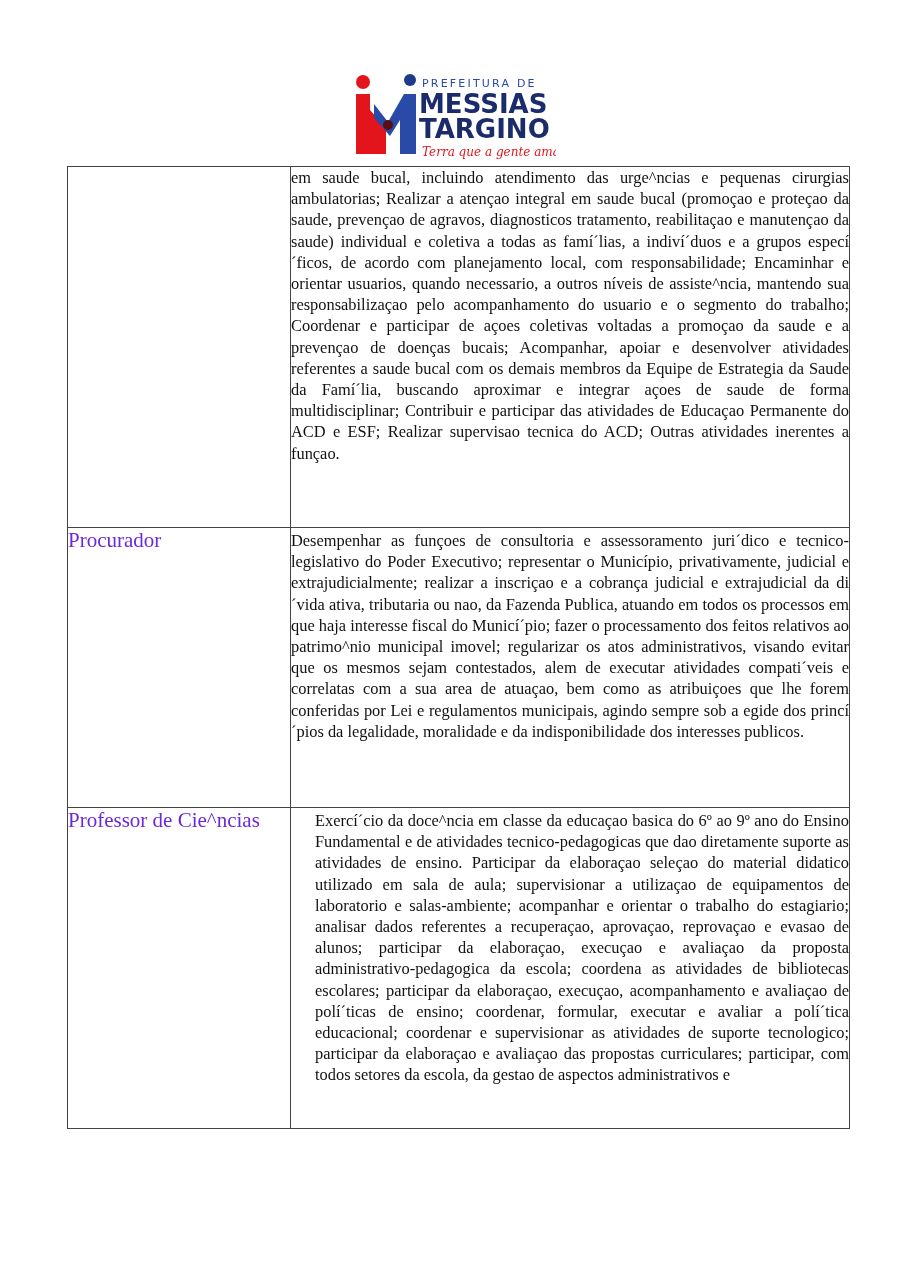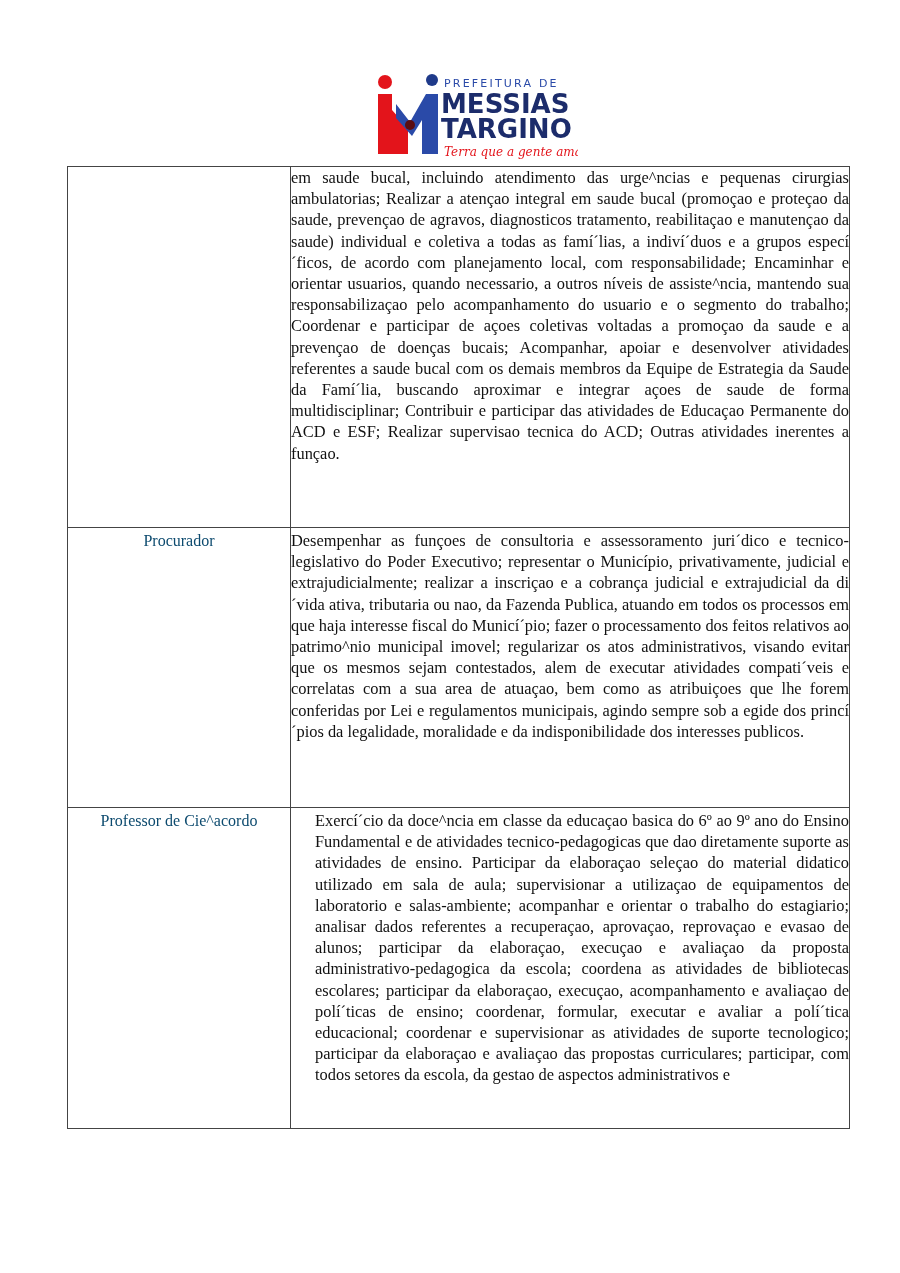--- a/index.html
+++ b/index.html
@@ -1,25 +1,25 @@
 <!DOCTYPE html>
 <html><head>
 <meta charset="utf-8">
 <style>
   html, body { margin: 0; padding: 0; background: #ffffff; }
   body { width: 900px; height: 1273px; position: relative; overflow: hidden;
          font-family: "DejaVu Serif", "Liberation Serif", serif; color: #111; }
-  .logo { position: absolute; left: 374px; top: 70px; width: 204px; height: 92px; text-align: right; }
+  .logo { position: absolute; left: 352px; top: 70px; width: 204px; height: 92px; text-align: right; }
   .logo svg { width: 100%; height: 100%; display: block; }
   .table { position: absolute; left: 67px; top: 166px; width: 783px;
            border-collapse: collapse; table-layout: fixed; }
   .table td { border: 1.3px solid #444; vertical-align: top; padding: 0; }
   .col-role { width: 223px; }
-  .role { text-align: center; font-family: "Liberation Serif", serif; font-size: 16px;
-          line-height: 21px; padding: 1px 4px 0 4px; color: #0c4a6e; }
+  .role { text-align: left; font-family: "Liberation Serif", serif; font-size: 21px;
+          line-height: 21px; padding: 1px 4px 0 4px; color: #6d28d9; }
   .desc { text-align: justify; font-family: "Liberation Serif", serif; font-size: 16.4px;
           line-height: 21.2px; padding: 0 15px 0 17px; color: #111; margin-top: 12px; }
   .desc p { margin: 0; }
   .r1 .desc { height: 360px; }
   .r2 .desc { height: 277px; padding-top: 2px; }
   .r2 .role { padding-top: 2px; }
   .r3 .desc { height: 318px; padding-top: 2px; padding-left: 24px; }
   .r3 .role { padding-top: 2px; }
 </style>
 </head>
@@ -52,19 +52,19 @@
       <p>em saude bucal, incluindo atendimento das urge^ncias e pequenas cirurgias ambulatorias; Realizar a atençao integral em saude bucal (promoçao e proteçao da saude, prevençao de agravos, diagnosticos tratamento, reabilitaçao e manutençao da saude) individual e coletiva a todas as famí´lias, a indiví´duos e a grupos especí´ficos, de acordo com planejamento local, com responsabilidade; Encaminhar e orientar usuarios, quando necessario, a outros níveis de assiste^ncia, mantendo sua responsabilizaçao pelo acompanhamento do usuario e o segmento do trabalho; Coordenar e participar de açoes coletivas voltadas a promoçao da saude e a prevençao de doenças bucais; Acompanhar, apoiar e desenvolver atividades referentes a saude bucal com os demais membros da Equipe de Estrategia da Saude da Famí´lia, buscando aproximar e integrar açoes de saude de forma multidisciplinar; Contribuir e participar das atividades de Educaçao Permanente do ACD e ESF; Realizar supervisao tecnica do ACD; Outras atividades inerentes a funçao.</p>
     </td>
   </tr>
   <tr class="r2">
     <td class="role">Procurador</td>
     <td class="desc">
       <p>Desempenhar as funçoes de consultoria e assessoramento juri´dico e tecnico-legislativo do Poder Executivo; representar o Município, privativamente, judicial e extrajudicialmente; realizar a inscriçao e a cobrança judicial e extrajudicial da di´vida ativa, tributaria ou nao, da Fazenda Publica, atuando em todos os processos em que haja interesse fiscal do Municí´pio; fazer o processamento dos feitos relativos ao patrimo^nio municipal imovel; regularizar os atos administrativos, visando evitar que os mesmos sejam contestados, alem de executar atividades compati´veis e correlatas com a sua area de atuaçao, bem como as atribuiçoes que lhe forem conferidas por Lei e regulamentos municipais, agindo sempre sob a egide dos princí´pios da legalidade, moralidade e da indisponibilidade dos interesses publicos.</p>
     </td>
   </tr>
   <tr class="r3">
-    <td class="role">Professor de Cie^acordo</td>
+    <td class="role">Professor de Cie^ncias</td>
     <td class="desc">
       <p>Exercí´cio da doce^ncia em classe da educaçao basica do 6º ao 9º ano do Ensino Fundamental e de atividades tecnico-pedagogicas que dao diretamente suporte as atividades de ensino. Participar da elaboraçao seleçao do material didatico utilizado em sala de aula; supervisionar a utilizaçao de equipamentos de laboratorio e salas-ambiente; acompanhar e orientar o trabalho do estagiario; analisar dados referentes a recuperaçao, aprovaçao, reprovaçao e evasao de alunos; participar da elaboraçao, execuçao e avaliaçao da proposta administrativo-pedagogica da escola; coordena as atividades de bibliotecas escolares; participar da elaboraçao, execuçao, acompanhamento e avaliaçao de polí´ticas de ensino; coordenar, formular, executar e avaliar a polí´tica educacional; coordenar e supervisionar as atividades de suporte tecnologico; participar da elaboraçao e avaliaçao das propostas curriculares; participar, com todos setores da escola, da gestao de aspectos administrativos e</p>
     </td>
   </tr>
 </tbody>
   </table>
 
 </body></html>

